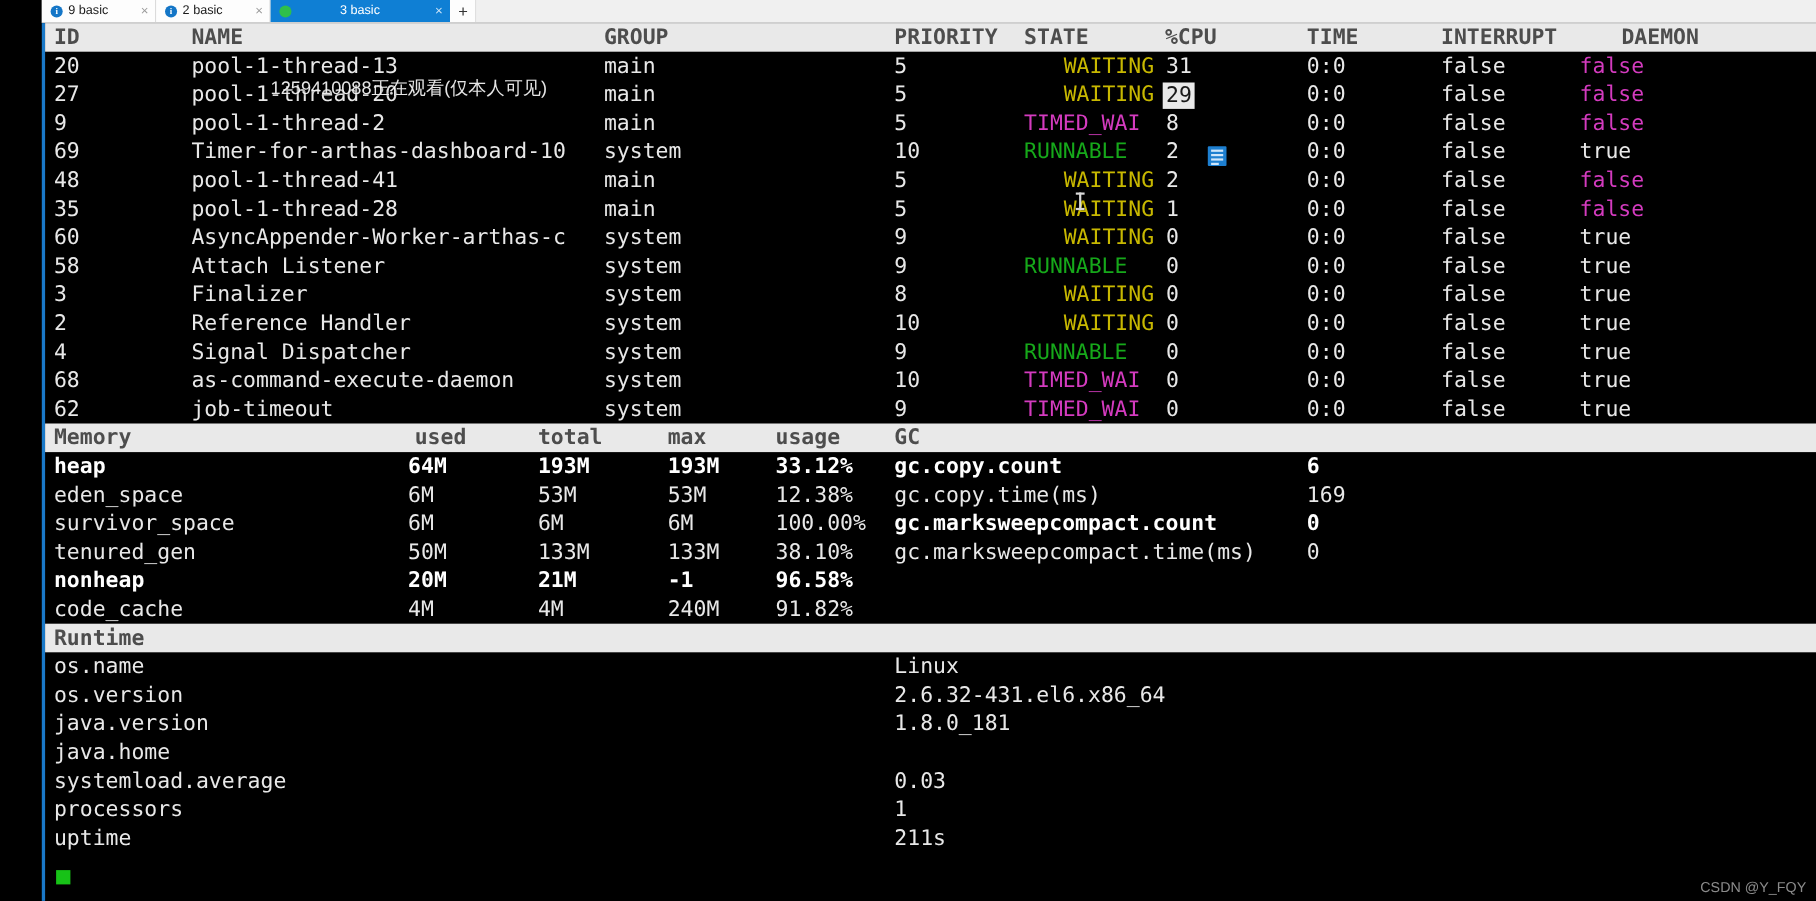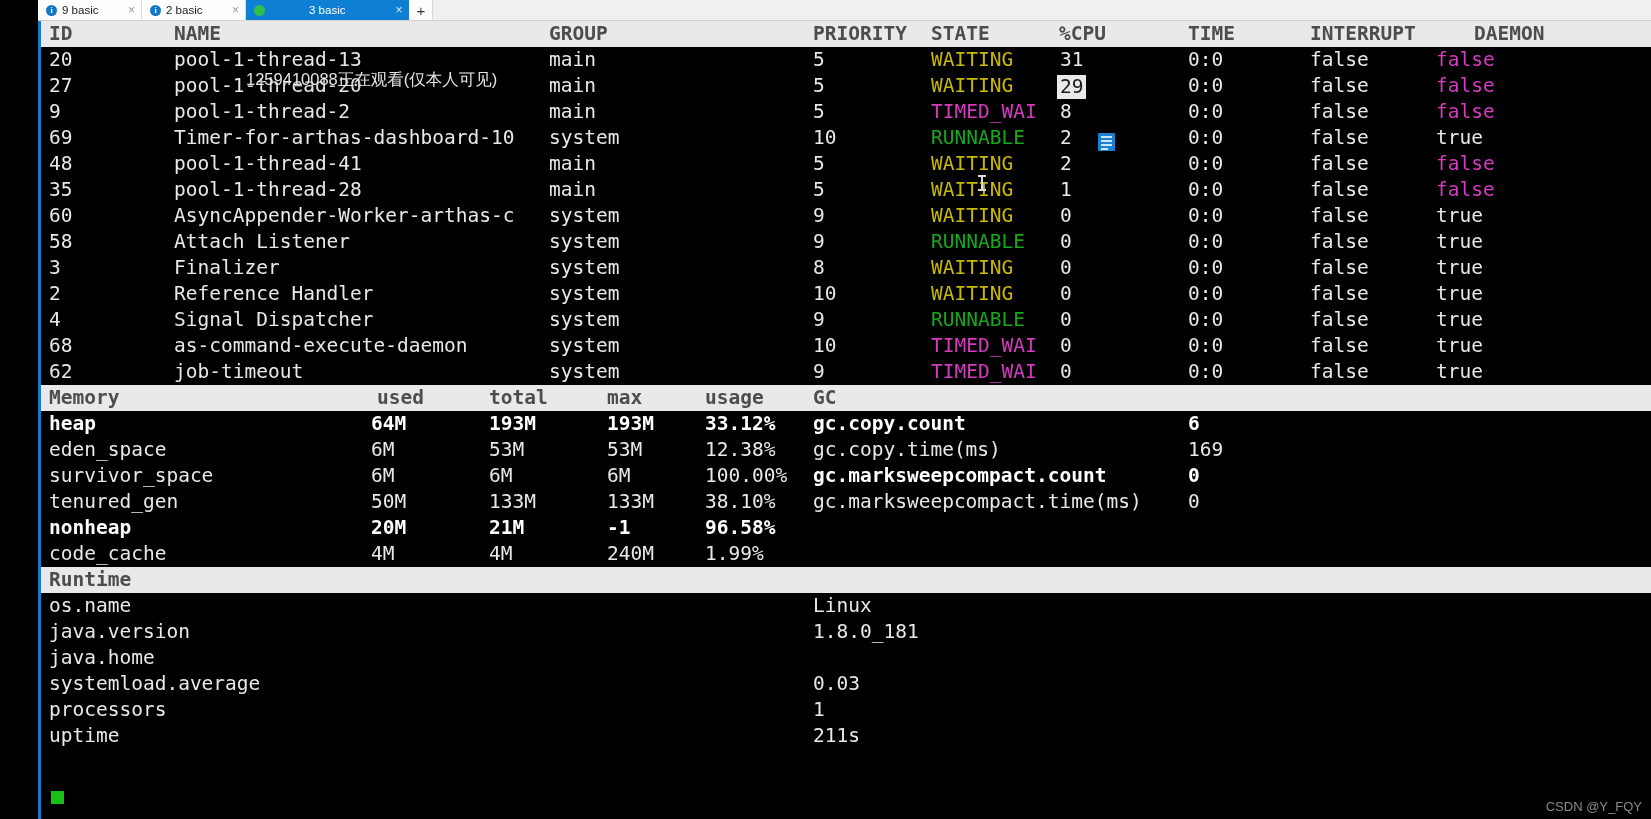--- a/index.html
+++ b/index.html
@@ -62,21 +62,21 @@
     position: relative; height: 26px; line-height: 26px;
     font-size: 19.5px; letter-spacing: 0px; white-space: pre;
     color: #e6e6e6;
   }
   .hdr {
     background: #e9e9e9; color: #4d4d4d; font-weight: bold;
   }
   .cell { position: absolute; top: 0; }
 
   .c-white   { color: #e8e8e8; }
-  .c-yellow  { color: #c8b800; }
+  .c-yellow  { color: #c8b800; margin-left: 36px; }
   .c-green   { color: #16a81a; }
   .c-magenta { color: #d43bbf; }
   .c-bold    { font-weight: bold; color: #ffffff; }
 
   .sel {
     background: #e9e9e9; color: #1a1a1a; font-weight: normal;
     padding: 0 3px; line-height: 24px; display: inline-block; height: 24px;
     vertical-align: middle; margin-top: 1px;
   }
 
@@ -181,29 +181,30 @@
       <span class="cell" style="left:664px">usage</span>
       <span class="cell" style="left:772px">GC</span>
     </div>
 
     <div id="memory-body">
         <div class="row"><span class="cell c-bold" style="left:8px">heap</span><span class="cell c-bold" style="left:330px">64M</span><span class="cell c-bold" style="left:448px">193M</span><span class="cell c-bold" style="left:566px">193M</span><span class="cell c-bold" style="left:664px">33.12%</span><span class="cell c-bold" style="left:772px">gc.copy.count</span><span class="cell c-bold" style="left:1147px">6</span></div>
         <div class="row"><span class="cell c-white" style="left:8px">eden_space</span><span class="cell c-white" style="left:330px">6M</span><span class="cell c-white" style="left:448px">53M</span><span class="cell c-white" style="left:566px">53M</span><span class="cell c-white" style="left:664px">12.38%</span><span class="cell c-white" style="left:772px">gc.copy.time(ms)</span><span class="cell c-white" style="left:1147px">169</span></div>
         <div class="row"><span class="cell c-white" style="left:8px">survivor_space</span><span class="cell c-white" style="left:330px">6M</span><span class="cell c-white" style="left:448px">6M</span><span class="cell c-white" style="left:566px">6M</span><span class="cell c-white" style="left:664px">100.00%</span><span class="cell c-bold" style="left:772px">gc.marksweepcompact.count</span><span class="cell c-bold" style="left:1147px">0</span></div>
         <div class="row"><span class="cell c-white" style="left:8px">tenured_gen</span><span class="cell c-white" style="left:330px">50M</span><span class="cell c-white" style="left:448px">133M</span><span class="cell c-white" style="left:566px">133M</span><span class="cell c-white" style="left:664px">38.10%</span><span class="cell c-white" style="left:772px">gc.marksweepcompact.time(ms)</span><span class="cell c-white" style="left:1147px">0</span></div>
         <div class="row"><span class="cell c-bold" style="left:8px">nonheap</span><span class="cell c-bold" style="left:330px">20M</span><span class="cell c-bold" style="left:448px">21M</span><span class="cell c-bold" style="left:566px">-1</span><span class="cell c-bold" style="left:664px">96.58%</span></div>
-        <div class="row"><span class="cell c-white" style="left:8px">code_cache</span><span class="cell c-white" style="left:330px">4M</span><span class="cell c-white" style="left:448px">4M</span><span class="cell c-white" style="left:566px">240M</span><span class="cell c-white" style="left:664px">1.99%</span></div>
+        <div class="row"><span class="cell c-white" style="left:8px">code_cache</span><span class="cell c-white" style="left:330px">4M</span><span class="cell c-white" style="left:448px">4M</span><span class="cell c-white" style="left:566px">240M</span><span class="cell c-white" style="left:664px">91.82%</span></div>
       </div>
 
     <div class="row hdr">
       <span class="cell" style="left:8px">Runtime</span>
     </div>
 
     <div id="runtime-body">
         <div class="row"><span class="cell c-white" style="left:8px">os.name</span><span class="cell c-white" style="left:772px">Linux</span></div>
+        <div class="row"><span class="cell c-white" style="left:8px">os.version</span><span class="cell c-white" style="left:772px">2.6.32-431.el6.x86_64</span></div>
         <div class="row"><span class="cell c-white" style="left:8px">java.version</span><span class="cell c-white" style="left:772px">1.8.0_181</span></div>
         <div class="row"><span class="cell c-white" style="left:8px">java.home</span></div>
         <div class="row"><span class="cell c-white" style="left:8px">systemload.average</span><span class="cell c-white" style="left:772px">0.03</span></div>
         <div class="row"><span class="cell c-white" style="left:8px">processors</span><span class="cell c-white" style="left:772px">1</span></div>
         <div class="row"><span class="cell c-white" style="left:8px">uptime</span><span class="cell c-white" style="left:772px">211s</span></div>
       </div>
 
     <div class="cursor-green" style="left:10px; top:770px;"></div>
   <div class="blue-icon" style="left: 1057px; top: 112px;">
         <i style="top:3px;width:11px"></i>

